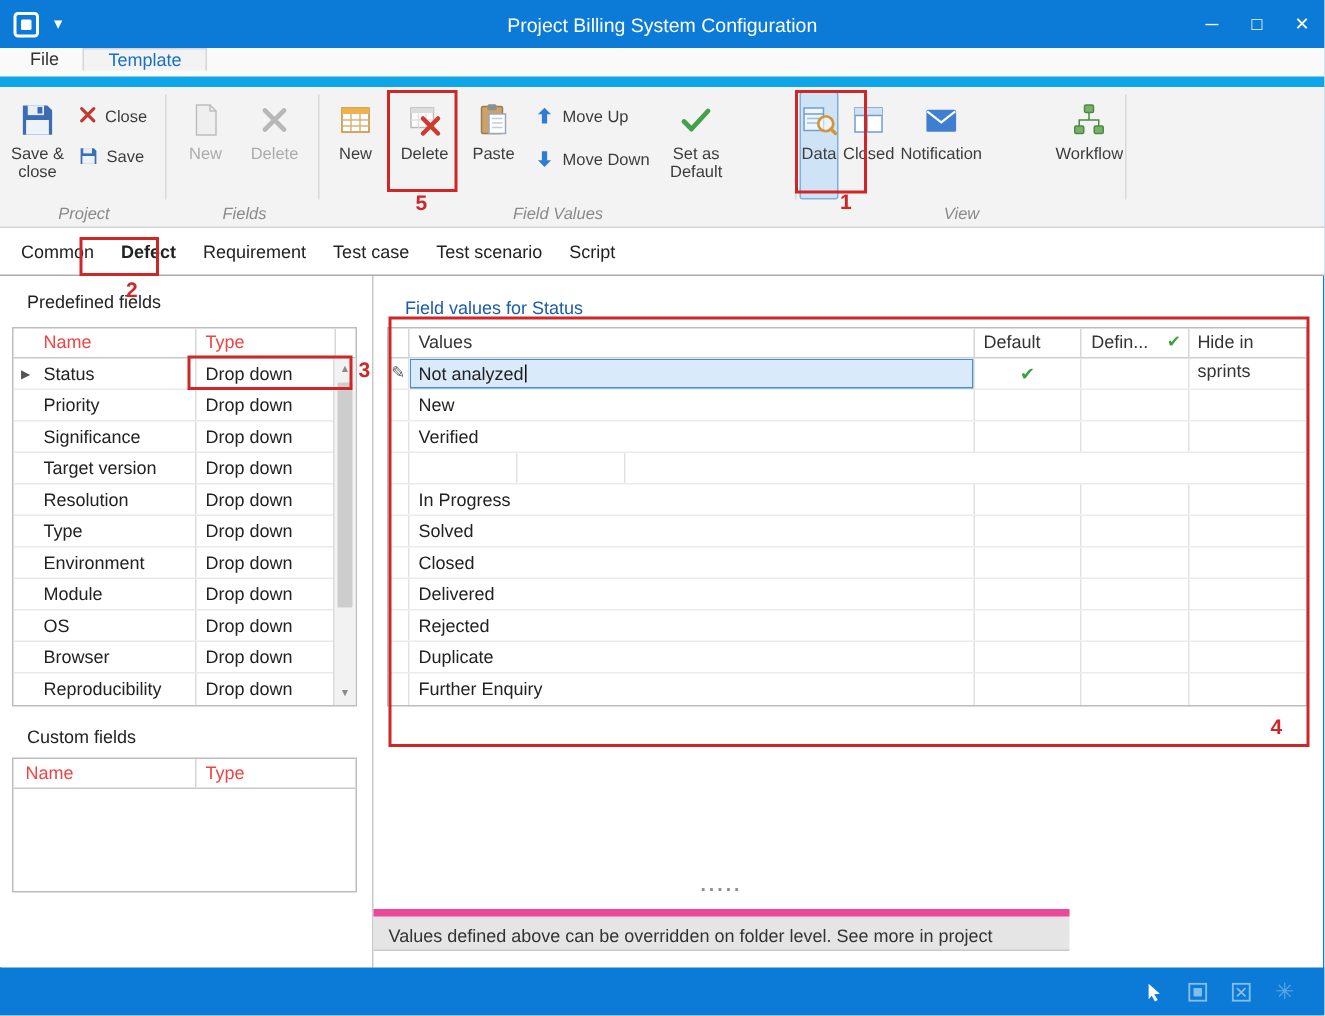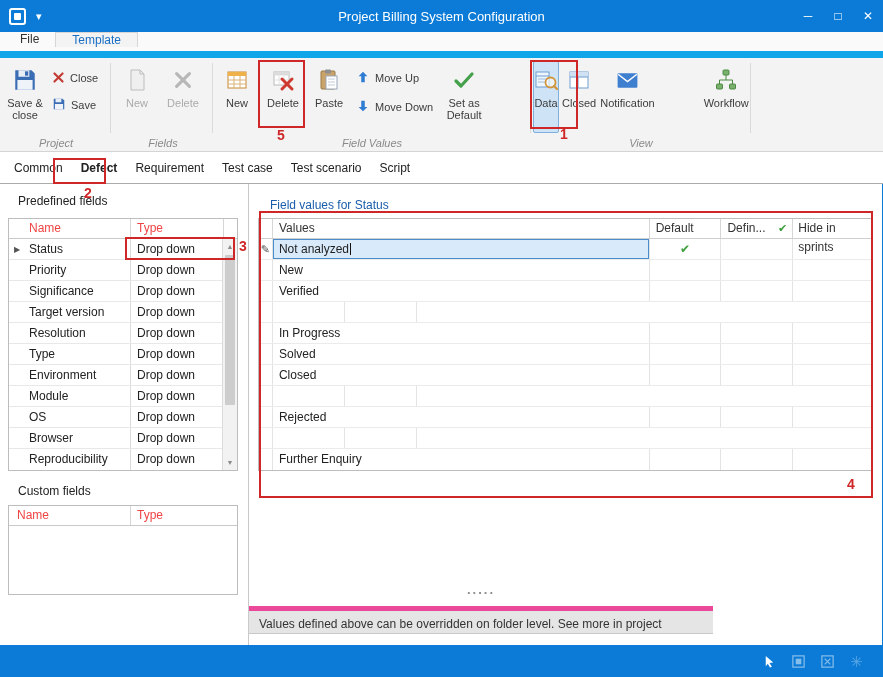--- a/index.html
+++ b/index.html
@@ -445,33 +445,35 @@
         </div>
       <div class="rrow">
           <span class="rc sel"></span>
           <span class="rc val">Closed</span>
           <span class="rc def"></span>
           <span class="rc dfn"></span>
           <span class="rc hide"></span>
         </div>
       <div class="rrow">
           <span class="rc sel"></span>
+          <span class="rc val">Delivered</span>
           <span class="rc def"></span>
           <span class="rc dfn"></span>
           <span class="rc hide"></span>
         </div>
       <div class="rrow">
           <span class="rc sel"></span>
           <span class="rc val">Rejected</span>
           <span class="rc def"></span>
           <span class="rc dfn"></span>
           <span class="rc hide"></span>
         </div>
       <div class="rrow">
           <span class="rc sel"></span>
+          <span class="rc val">Duplicate</span>
           <span class="rc def"></span>
           <span class="rc dfn"></span>
           <span class="rc hide"></span>
         </div>
       <div class="rrow" style="border-bottom:none;">
           <span class="rc sel"></span>
           <span class="rc val">Further Enquiry</span>
           <span class="rc def"></span>
           <span class="rc dfn"></span>
           <span class="rc hide"></span>

